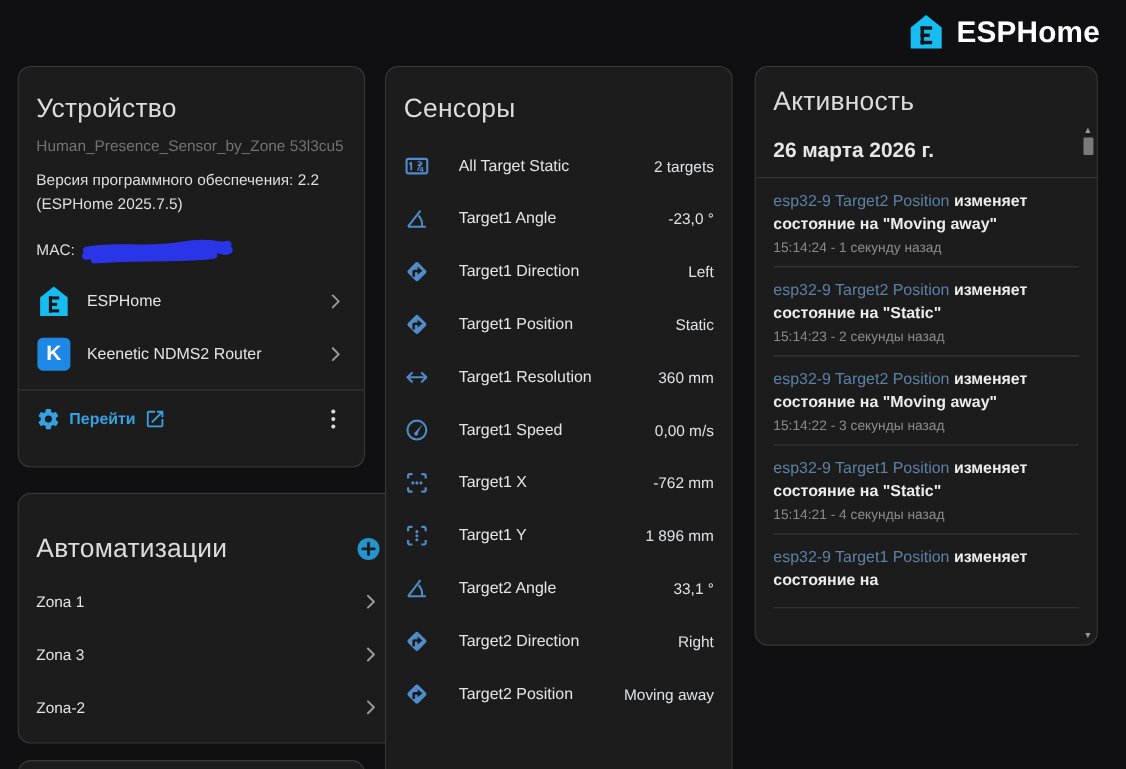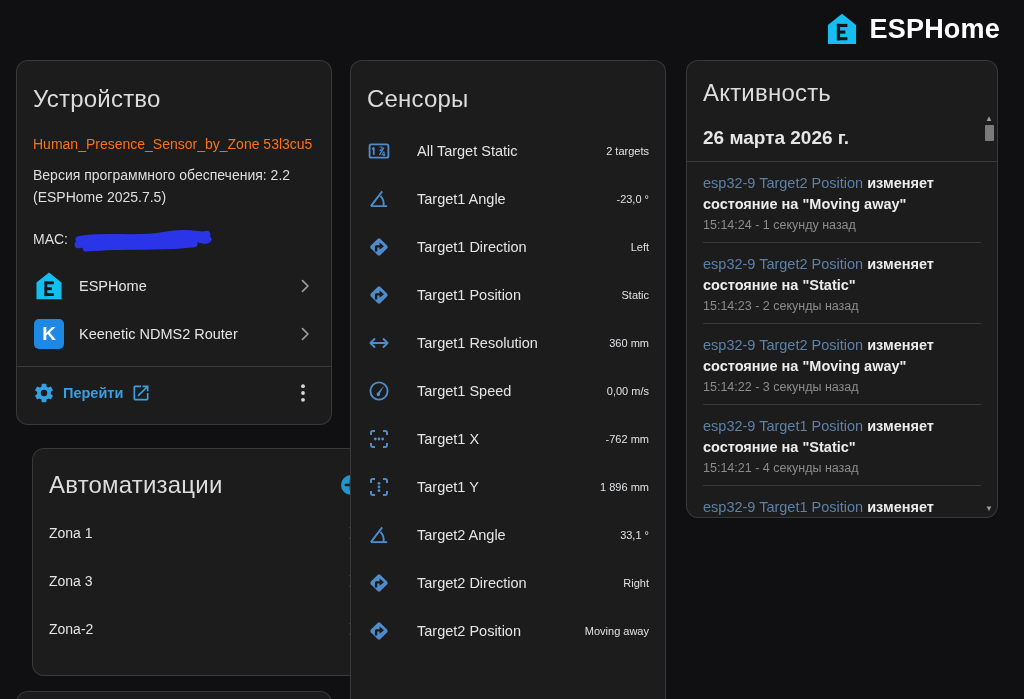--- a/index.html
+++ b/index.html
@@ -16,55 +16,55 @@
   .brand-title { font-size:27px; font-weight:700; color:#ffffff; letter-spacing:.2px; }
   
   .card {
     position:absolute; background:#1c1c1d;
     border:1px solid rgba(255,255,255,.13);
     border-radius:12px; overflow:hidden;
   }
   .card-title { font-size:24px; font-weight:400; color:#dcdcdc; letter-spacing:.2px; }
   
   #device-card { left:16px; top:60px; width:316px; height:365px; padding:24px 16px 0; }
-  .device-name { margin-top:20px; font-size:14px; line-height:22px; color:#f97316; word-break:break-all; }
+  .device-name { margin-top:8px; font-size:14px; line-height:22px; color:#737373; word-break:break-all; }
   .fw-text { margin-top:9px; font-size:14px; line-height:22px; color:#dfdfdf; }
   .mac-row { margin-top:20px; font-size:14px; color:#dfdfdf; display:flex; align-items:center; gap:6px; height:22px; }
   .scribble { display:inline-block; transform:rotate(-1.5deg); margin-top:2px; }
   .dev-list { margin-top:12px; }
   .dev-row { display:flex; align-items:center; height:48px; cursor:pointer; }
   .dev-row .lbl { margin-left:14px; font-size:14.5px; color:#e4e4e4; }
   .spacer { flex:1; }
   .chev { width:20px; height:20px; color:#9b9b9b; flex:0 0 auto; }
   .dev-divider { height:1px; background:rgba(255,255,255,.13); margin:8px -16px 0; }
   .dev-footer { display:flex; align-items:center; height:52px; }
   .visit-link { display:flex; align-items:center; gap:8px; color:#36a1e2; font-size:14.5px; font-weight:700; cursor:pointer; }
   .kebab { margin-left:auto; width:24px; height:24px; color:#d8d8d8; cursor:pointer; }
   .icon24 { width:24px; height:24px; }
   .icon22 { width:22px; height:22px; }
   .icon20 { width:20px; height:20px; }
   .badge32 { width:32px; height:32px; flex:0 0 auto; }
   .k-badge { width:30px; height:30px; border-radius:5px; background:#1e88e5; color:#fff;
              display:flex; align-items:center; justify-content:center; font-size:19px; font-weight:700; flex:0 0 auto; margin:1px;}
   
-  #automations-card { left:32px; top:448px; width:348px; height:228px; padding:22px 16px 0; }
+  #automations-card { left:16px; top:448px; width:348px; height:228px; padding:36px 16px 0; }
   .auto-head { display:flex; align-items:center; }
   .plus-btn { margin-left:auto; width:24px; height:24px; cursor:pointer; }
   .auto-list { margin-top:10px; }
   .auto-row { display:flex; align-items:center; height:48px; cursor:pointer; font-size:14px; color:#e4e4e4; }
   #stub-card { left:16px; top:691px; width:316px; height:30px; border-radius:12px 12px 0 0; }
   
   #sensors-card { left:350px; top:60px; width:316px; height:652px; padding:24px 16px 0; }
   .sensor-list { margin-top:14px; }
   .sensor-row { display:flex; align-items:center; height:48px; cursor:pointer; }
   .sensor-row .s-icon { width:24px; height:24px; color:#4f8cc9; flex:0 0 auto; }
   .sensor-row .s-name { margin-left:26px; font-size:14.5px; color:#e4e4e4; white-space:nowrap; }
-  .sensor-row .s-value { margin-left:auto; font-size:11px; color:#dfe1e3; white-space:nowrap; }
-  
-  #activity-card { left:686px; top:60px; width:312px; height:458px; padding:18px 24px 0 16px; }
+  .sensor-row .s-value { margin-left:auto; font-size:14px; color:#dfe1e3; white-space:nowrap; }
+  
+  #activity-card { left:686px; top:60px; width:312px; height:527px; padding:18px 24px 0 16px; }
   .act-date { margin-top:20px; font-size:19px; font-weight:700; color:#e6e6e6; }
   .act-sep { height:1px; background:rgba(255,255,255,.13); margin:12px -24px 0 -16px; }
   .log-entry { padding:11px 0 10px; border-bottom:1px solid rgba(255,255,255,.13); margin-right:-8px; }
   .log-entry:last-child { border-bottom:none; }
   .log-msg { font-size:14.5px; line-height:21px; color:#ececec; font-weight:700; }
   .log-entity { color:#5d81a6; font-weight:400; cursor:pointer; }
   .log-time { margin-top:3px; font-size:12.5px; color:#8b8b8b; font-weight:400; }
   .act-scrollbar { position:absolute; top:54px; right:2px; bottom:4px; width:12px; display:flex; flex-direction:column; align-items:center; }
   .sb-arrow { font-size:8px; color:#9a9a9a; line-height:8px; }
   .sb-thumb { width:9px; height:16px; background:#7a7a7a; border-radius:1px; margin-top:2px; }

